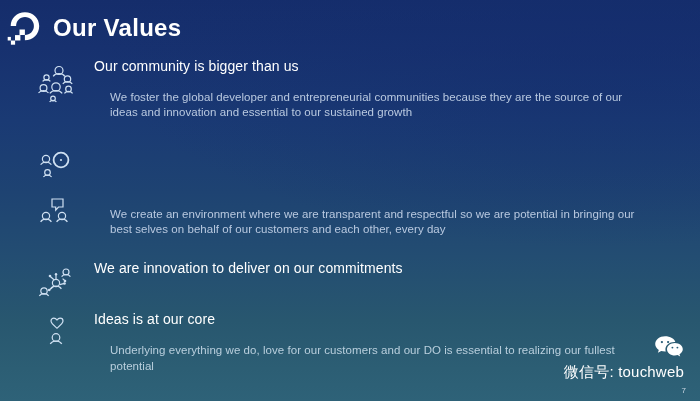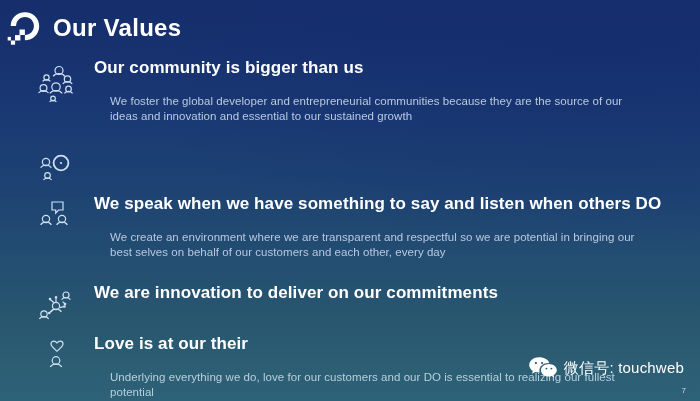--- a/index.html
+++ b/index.html
@@ -82,44 +82,45 @@
     padding-top: 6px;
     display: flex;
     justify-content: center;
   }
   .value-text {
     flex: 1;
     padding-left: 10px;
     padding-right: 18px;
   }
   .value-heading {
-    font-size: 17px;
-    font-weight: bold;
+    font-size: 14px;
+    font-weight: normal;
     color: #ffffff;
     margin: 0 0 4px 0;
     line-height: 1.15;
     letter-spacing: 0.1px;
   }
   .value-body {
     font-size: 11.5px;
     line-height: 1.33;
     color: #b9c9e0;
     margin: 16px;
     letter-spacing: 0.05px;
   }
   .row-4 .value-body, .row-5 .value-body { color: #b9cfdd; }
 
   
   .watermark {
     position: absolute;
     right: 16px;
     bottom: 22px;
     display: flex;
-    align-items: center;
+    align-items: flex-end;
     gap: 6px;
+    flex-direction: column;
   }
   .wechat-icon { flex: none; display:block; }
   .watermark-text {
     font-size: 15px;
     color: #ffffff;
     letter-spacing: 0.2px;
     line-height: 1;
   }
   .page-number {
     position: absolute;
@@ -200,21 +201,20 @@
           <g fill="none" stroke="#cfe0f2" stroke-width="1.2">
             <path d="M17 2h11v8h-4.5l-2.8 3.2V10H17z"></path>
             <circle cx="11" cy="19" r="3.6"></circle>
             <path d="M5.6 24.8c1.1-1.6 3.1-2.6 5.4-2.6s4.3 1 5.4 2.6"></path>
             <circle cx="27" cy="19" r="3.6"></circle>
             <path d="M21.6 24.8c1.1-1.6 3.1-2.6 5.4-2.6s4.3 1 5.4 2.6"></path>
           </g>
         </svg>
       </div>
       <div class="value-text">
-        <p class="value-heading">We speak when we have something to say and listen when others DO</p>
         <p class="value-body">We create an environment where we are transparent and respectful so we are potential in bringing our best selves on behalf of our customers and each other, every day</p>
       </div>
     </div>
 
     <div class="value-row row-4">
       <div class="value-icon">
         <svg width="46" height="38" viewBox="0 0 46 38" aria-hidden="true">
           <g fill="none" stroke="#cfe0f2" stroke-width="1.2">
             <circle cx="31" cy="6" r="3"></circle>
             <path d="M26.6 10.6c0.9-1.3 2.6-2.1 4.4-2.1s3.5 0.8 4.4 2.1"></path>
@@ -242,21 +242,21 @@
       <div class="value-icon">
         <svg width="46" height="34" viewBox="0 0 46 34" aria-hidden="true">
           <g fill="none" stroke="#cfe0f2" stroke-width="1.2">
             <path d="M22 11.2c-3.6-3.1-6-5-6-7.2 0-1.6 1.3-2.8 2.9-2.8 1.2 0 2.3 0.7 3.1 1.8 0.8-1.1 1.9-1.8 3.1-1.8 1.6 0 2.9 1.2 2.9 2.8 0 2.2-2.4 4.1-6 7.2z"></path>
             <circle cx="21" cy="20.5" r="3.8"></circle>
             <path d="M15.2 26.8c1.2-1.7 3.3-2.8 5.8-2.8s4.6 1.1 5.8 2.8"></path>
           </g>
         </svg>
       </div>
       <div class="value-text">
-        <p class="value-heading">Love is at our their</p>
+        <p class="value-heading">Ideas is at our core</p>
         <p class="value-body">Underlying everything we do, love for our customers and our DO is essential to realizing our fullest potential</p>
       </div>
     </div>
 
   </div>
 
   <div class="watermark">
     <span class="wechat-icon">
       <svg width="30" height="24" viewBox="0 0 30 24" aria-hidden="true">
         <path d="M11 2.2C5.6 2.2 1.2 5.7 1.2 10c0 2.4 1.4 4.6 3.6 6l-0.9 2.8 3.3-1.7c1.2 0.3 2.4 0.5 3.7 0.5 0.3 0 0.6 0 0.9 0-0.3-0.7-0.4-1.5-0.4-2.3 0-4.1 4-7.4 9-7.4 0.3 0 0.6 0 0.9 0C20.6 4.8 16.3 2.2 11 2.2z" fill="#ffffff"></path>

